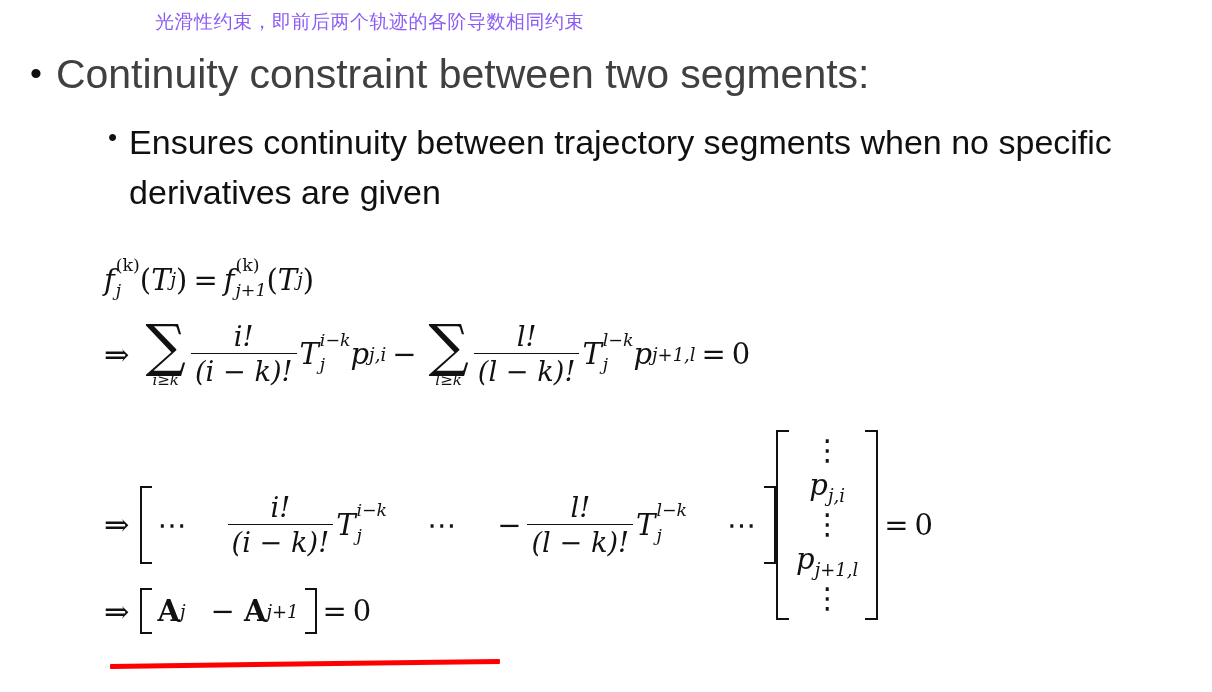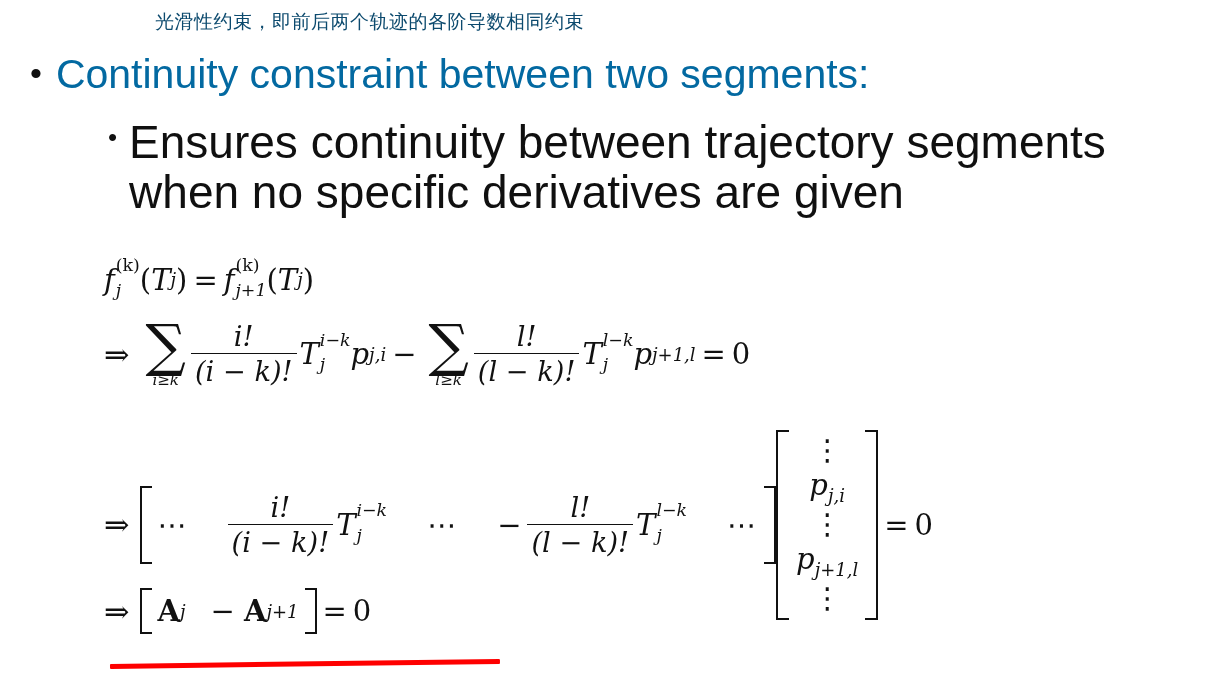--- a/index.html
+++ b/index.html
@@ -39,41 +39,41 @@
   }
   .bullet-l1 .dot {
     font-size: 34px;
     line-height: 46px;
     margin-right: 14px;
     color: #101010;
   }
   .bullet-l1 .txt {
     font-size: 41px;
     line-height: 48px;
-    color: #0369a1;
+    color: #404040;
     white-space: nowrap;
     font-weight: 400;
   }
 
   .bullet-l2 {
     position: absolute;
     left: 108px;
     top: 117px;
     display: flex;
     align-items: flex-start;
     width: 1090px;
   }
   .bullet-l2 .dot {
     font-size: 26px;
     line-height: 40px;
     margin-right: 12px;
     color: #101010;
   }
   .bullet-l2 .txt {
-    font-size: 46px;
+    font-size: 34px;
     line-height: 50px;
     color: #101010;
     font-weight: 400;
     max-width: 1050px;
   }
 
   
   .math-block {
     position: absolute;
     left: 104px;
@@ -196,21 +196,21 @@
     height: 5px;
     background: #fe0000;
     transform: rotate(-0.75deg);
     transform-origin: left center;
     border-radius: 1px;
   }
 </style>
 </head>
 <body>
 
-<div class="cn-note" style="color: #0c4a6e;">光滑性约束，即前后两个轨迹的各阶导数相同约束</div>
+<div class="cn-note" style="color: #8b5cf6;">光滑性约束，即前后两个轨迹的各阶导数相同约束</div>
 
 <div class="bullet-l1">
   <span class="dot">•</span>
   <span class="txt">Continuity constraint between two segments:</span>
 </div>
 
 <div class="bullet-l2">
   <span class="dot">•</span>
   <span class="txt">Ensures continuity between trajectory segments when no specific derivatives are given</span>
 </div>

